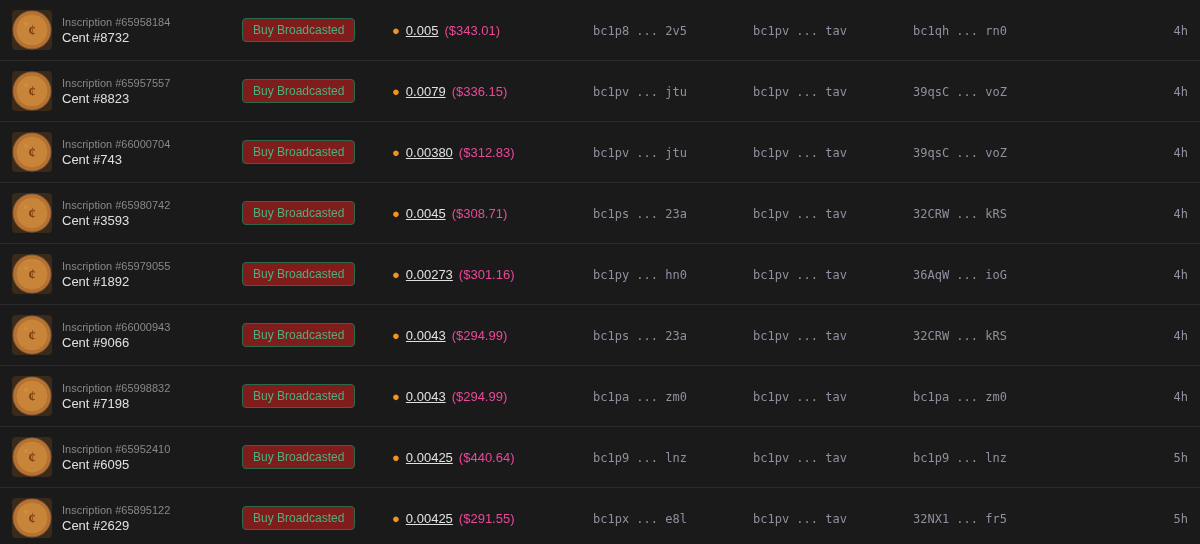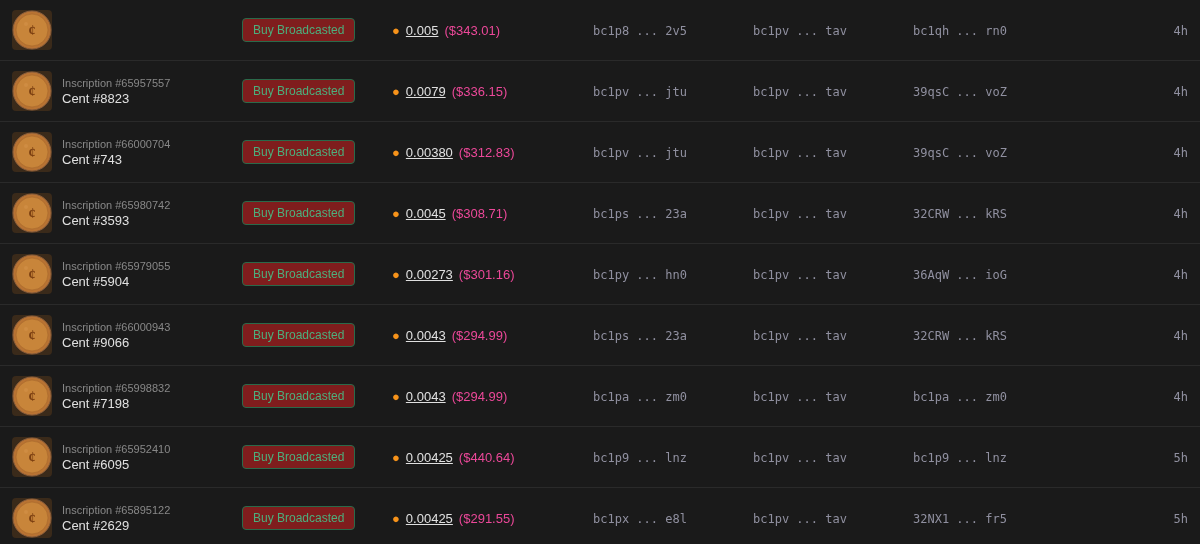--- a/index.html
+++ b/index.html
@@ -150,20 +150,24 @@
 <div class="table-row">
       <div class="col-item">
         <div class="avatar">
           <svg viewBox="0 0 40 40" xmlns="http://www.w3.org/2000/svg">
       <circle cx="20" cy="20" r="19" fill="#b87333" stroke="#8B5E3C" stroke-width="1"></circle>
       <circle cx="20" cy="20" r="16" fill="#c8853a" stroke="#a0622a" stroke-width="0.5"></circle>
       <text x="20" y="25" text-anchor="middle" font-size="14" font-family="serif" font-weight="bold" fill="#7a3e10">¢</text>
       <circle cx="14" cy="14" r="2" fill="#d4924a" opacity="0.6"></circle>
     </svg>
         </div>
+        <div class="item-info">
+          <span class="inscription-id">Inscription #65958184</span>
+          <span class="item-name">Cent #8732</span>
+        </div>
       </div>
       <div class="col-action">
         <span class="buy-badge">Buy Broadcasted</span>
       </div>
       <div class="col-price">
         <span class="btc-icon">●</span>
         <span class="price-amount">0.005</span>
         <span class="price-usd">($343.01)</span>
       </div>
       <div class="col-from">
@@ -292,21 +296,21 @@
         <div class="avatar">
           <svg viewBox="0 0 40 40" xmlns="http://www.w3.org/2000/svg">
       <circle cx="20" cy="20" r="19" fill="#b87333" stroke="#8B5E3C" stroke-width="1"></circle>
       <circle cx="20" cy="20" r="16" fill="#c8853a" stroke="#a0622a" stroke-width="0.5"></circle>
       <text x="20" y="25" text-anchor="middle" font-size="14" font-family="serif" font-weight="bold" fill="#7a3e10">¢</text>
       <circle cx="14" cy="14" r="2" fill="#d4924a" opacity="0.6"></circle>
     </svg>
         </div>
         <div class="item-info">
           <span class="inscription-id">Inscription #65979055</span>
-          <span class="item-name">Cent #5904</span>
+          <span class="item-name">Cent #1892</span>
         </div>
       </div>
       <div class="col-action">
         <span class="buy-badge">Buy Broadcasted</span>
       </div>
       <div class="col-price">
         <span class="btc-icon">●</span>
         <span class="price-amount">0.00273</span>
         <span class="price-usd">($301.16)</span>
       </div>

